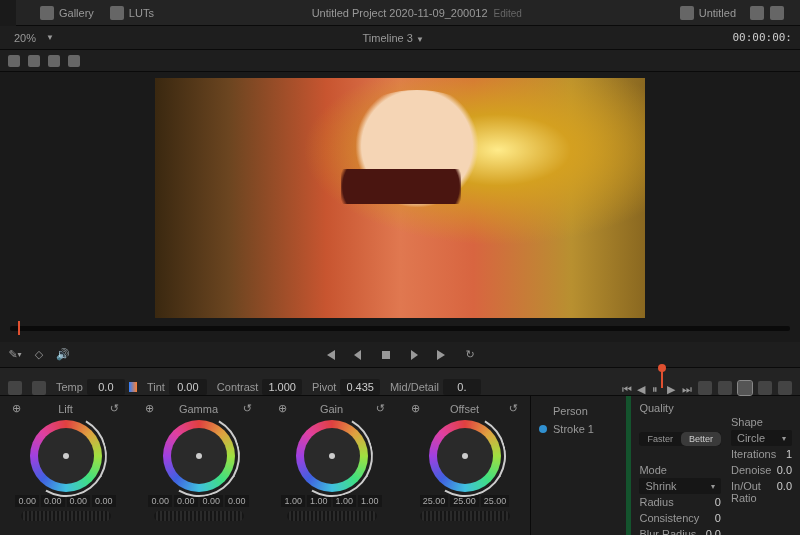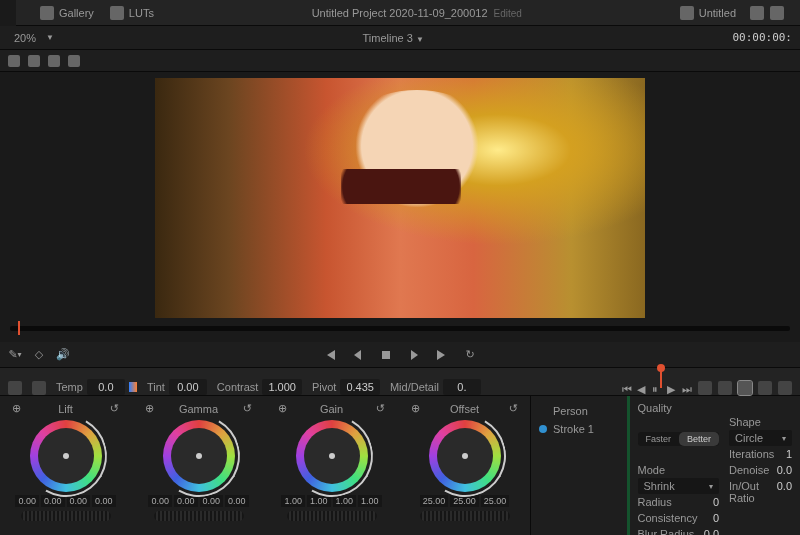--- a/index.html
+++ b/index.html
@@ -41,21 +41,21 @@
 .ring{width:72px;height:72px;border-radius:50%;margin:3px auto;position:relative;background:conic-gradient(#e04040,#e0a040,#a0e040,#40e080,#40c0e0,#4060e0,#a040e0,#e040a0,#e04040);display:flex;align-items:center;justify-content:center;}
 .ring::before{content:"";width:56px;height:56px;background:#2a2a2a;border-radius:50%;position:absolute;}
 .ring::after{content:"";width:6px;height:6px;background:#ccc;border-radius:50%;position:absolute;}
 .ring-arc{position:absolute;width:82px;height:82px;border:2px solid transparent;border-bottom-color:#ccc;border-right-color:#ccc;border-radius:50%;transform:rotate(-15deg);}
 .vals{display:flex;gap:2px;justify-content:center;}
 .vals span{background:#161616;padding:1px 3px;font-size:9px;color:#aaa;min-width:22px;}
 .jog{width:90px;height:10px;margin:4px auto 0;background:repeating-linear-gradient(90deg,#151515 0,#151515 2px,#2a2a2a 2px,#2a2a2a 4px);border-radius:5px;}
 .mid-panel{width:105px;padding:6px 8px;border-left:1px solid #0a0a0a;}
 .mid-panel .item{display:flex;align-items:center;gap:6px;padding:3px 0;font-size:10px;text-align:center;}
 .dot{width:8px;height:8px;border-radius:50%;}
-.right-panel{width:190px;padding:4px 8px;border-left:3px solid #14532d;position:relative;}
+.right-panel{width:190px;padding:4px 8px;border-left:5px solid #14532d;position:relative;}
 .right-panel .marker{position:absolute;top:-28px;left:30px;width:2px;height:20px;background:#e05030;}
 .right-panel .marker::before{content:"";position:absolute;top:-4px;left:-3px;width:8px;height:8px;background:#e05030;border-radius:50%;}
 .rprow{display:flex;justify-content:space-between;padding:2px 0;font-size:9px;color:#888;}
 .rprow .v{color:#ccc;}
 .btngrp{display:flex;background:#161616;border-radius:3px;margin:16px 0;}
 .btngrp span{padding:2px 8px;font-size:9px;cursor:pointer;}
 .btngrp span.sel{background:#3a3a3a;color:#ccc;border-radius:5px;}
 .sel-drop{background:#161616;padding:2px 6px;font-size:9px;border-radius:2px;display:flex;justify-content:space-between;align-items:center;}
 .cols2{display:flex;gap:10px;}
 .cols2>div{flex:1;}

